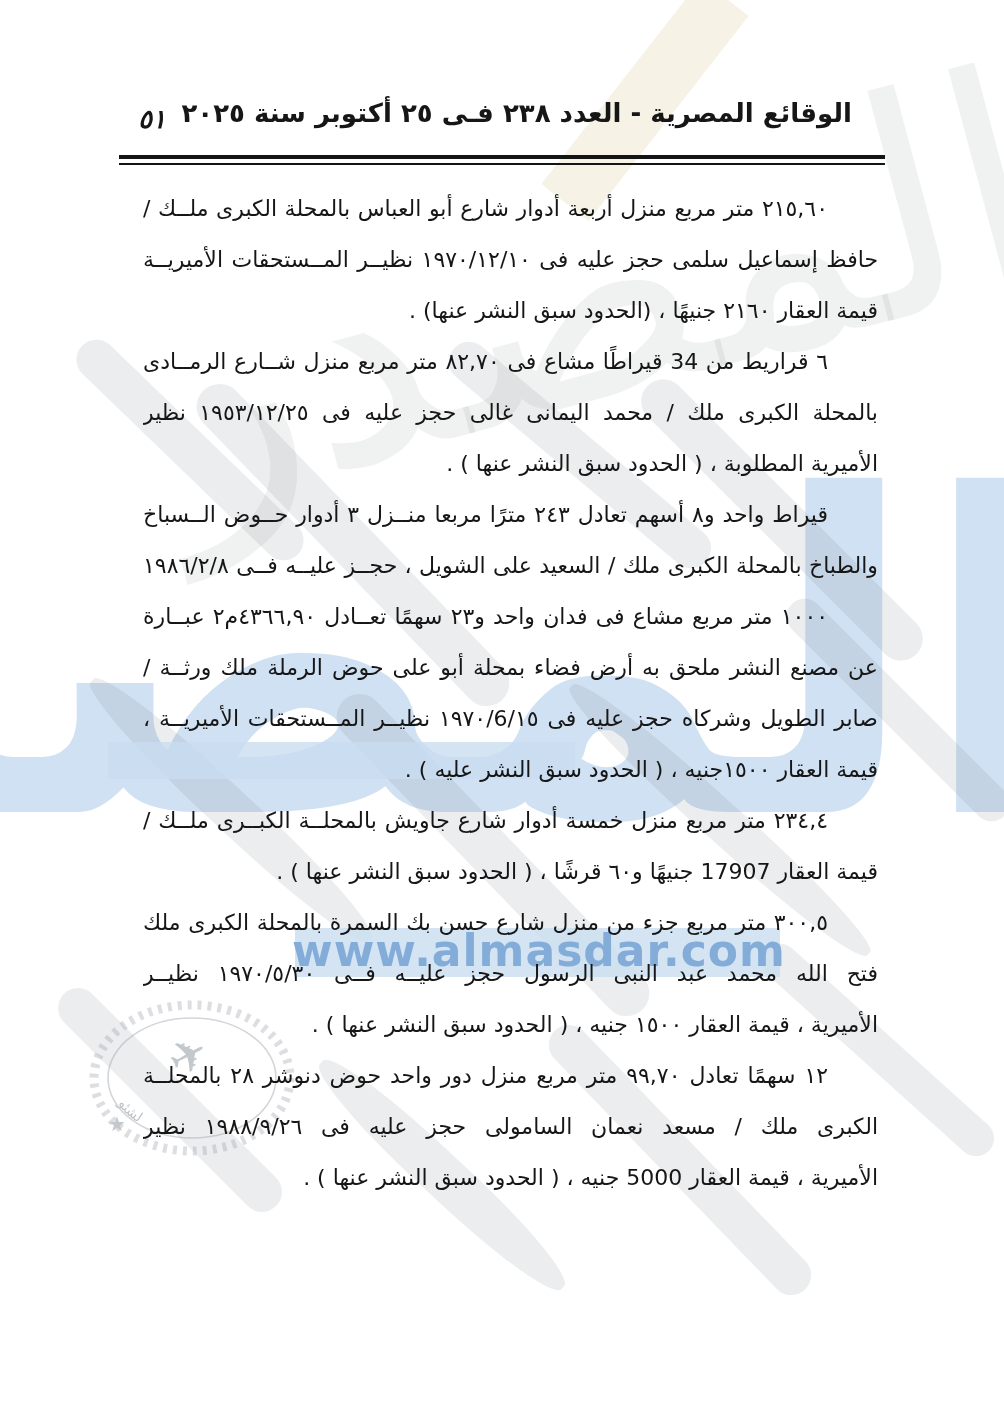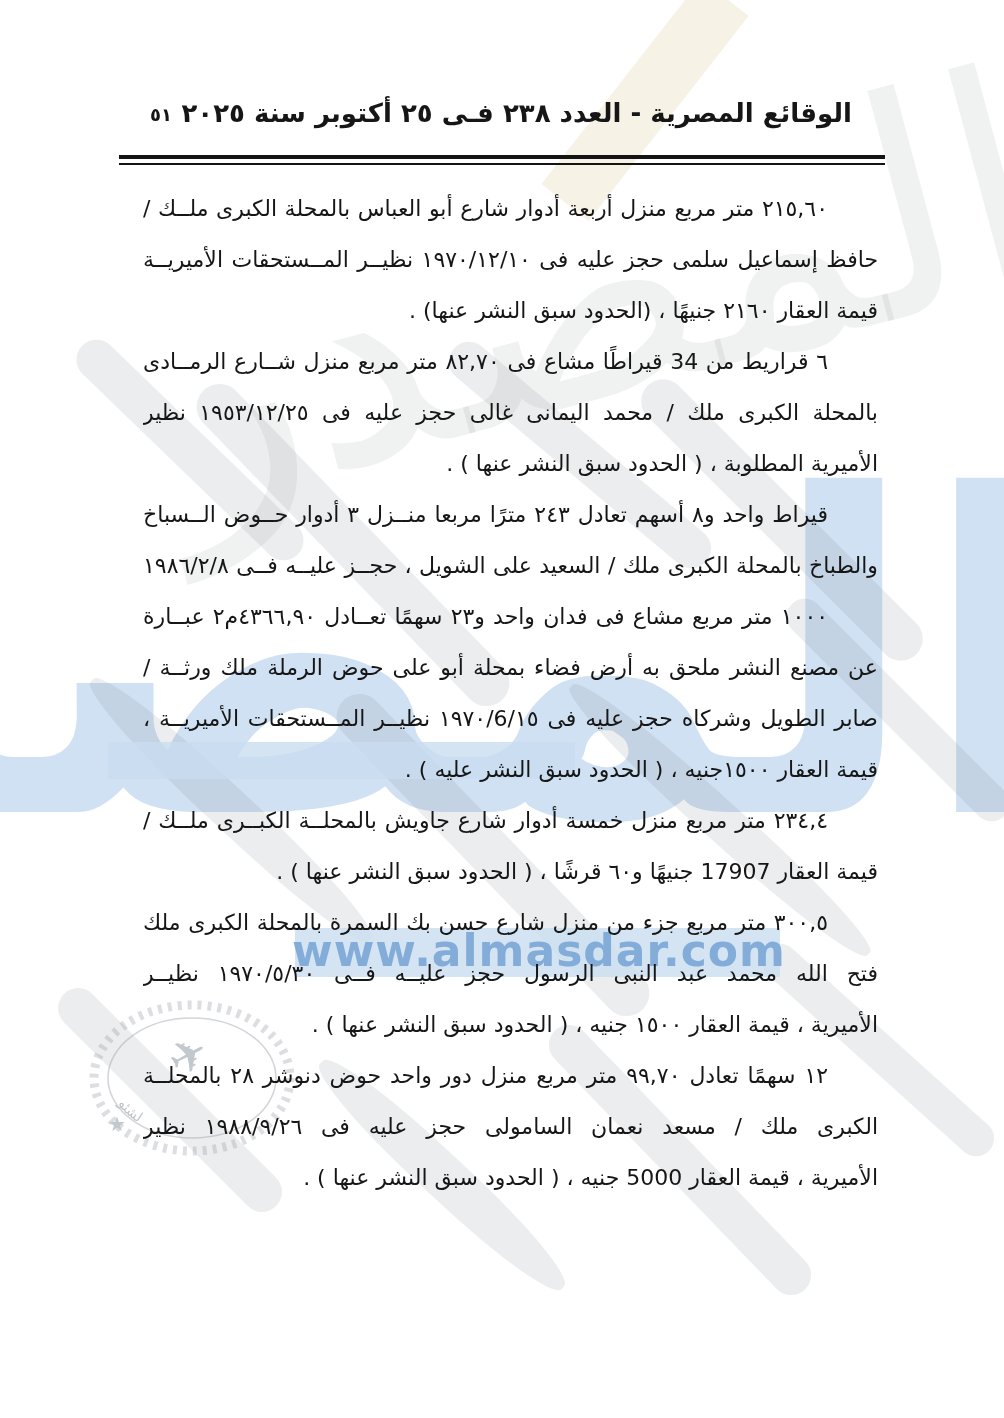--- a/index.html
+++ b/index.html
@@ -23,22 +23,23 @@
   .band{position:absolute;background:#c9ddf0;opacity:.8;}
   .wm-url{
     position:absolute;left:292px;top:926px;width:478px;height:50px;
     direction:ltr;font-size:44px;line-height:50px;font-weight:bold;
     color:#83add8;letter-spacing:1px;text-align:center;white-space:nowrap;
   }
   .cream{position:absolute;background:#f5f1e2;opacity:.85;}
   .stamp{position:absolute;left:78px;top:993px;opacity:.62;}
   
   .page-number{
-    position:absolute;left:150px;top:104px;font-size:18px;font-weight:bold;
+    position:absolute;left:138px;top:104px;font-size:26px;font-weight:bold;
     direction:rtl;
+    font-style:italic;
   }
   .header-title{
     position:absolute;right:152px;top:98px;font-size:26px;font-weight:bold;
     direction:rtl;white-space:nowrap;
   }
   .rule-thick{position:absolute;left:119px;top:155px;width:766px;height:4px;background:#141414;}
   .rule-thin{position:absolute;left:119px;top:163px;width:766px;height:2px;background:#141414;}
   
   .body-col{
     position:absolute;left:143px;top:183px;width:735px;direction:rtl;

